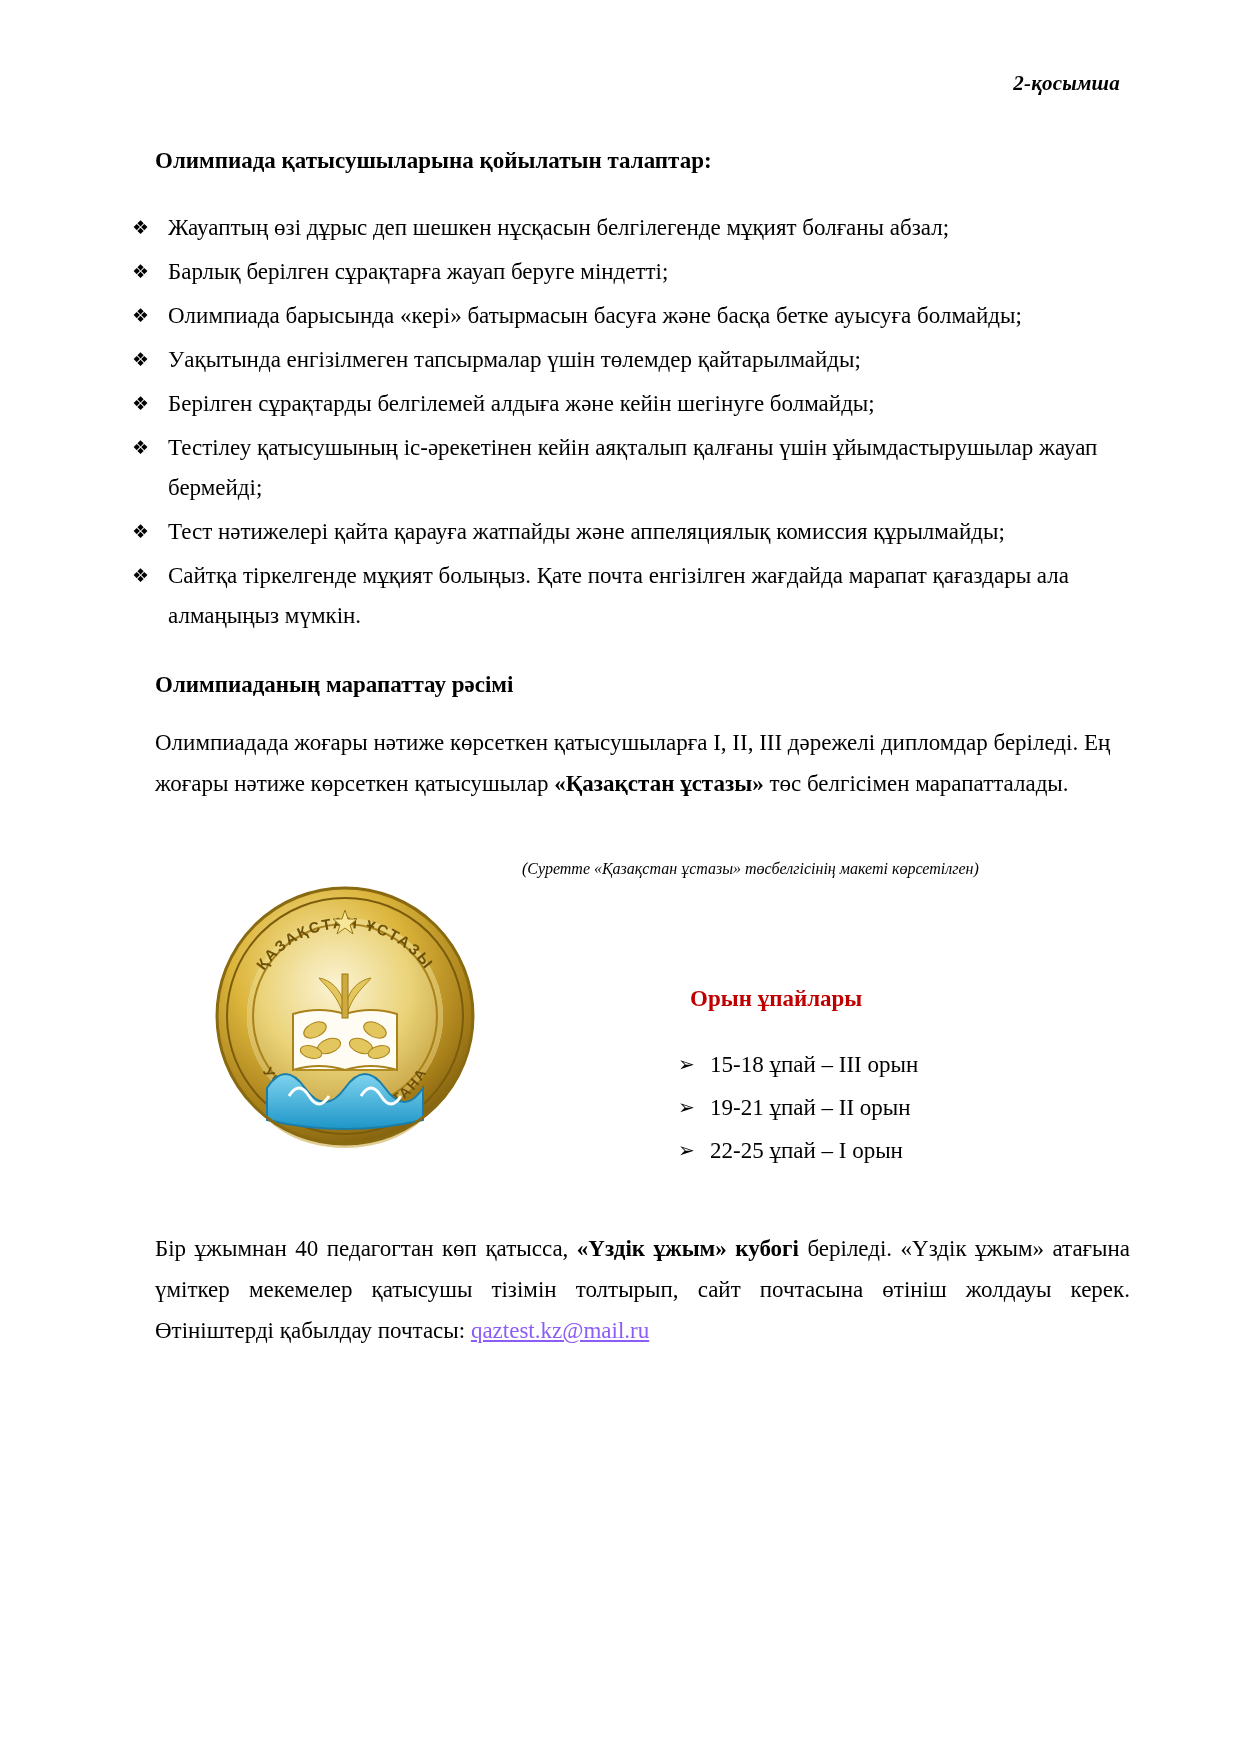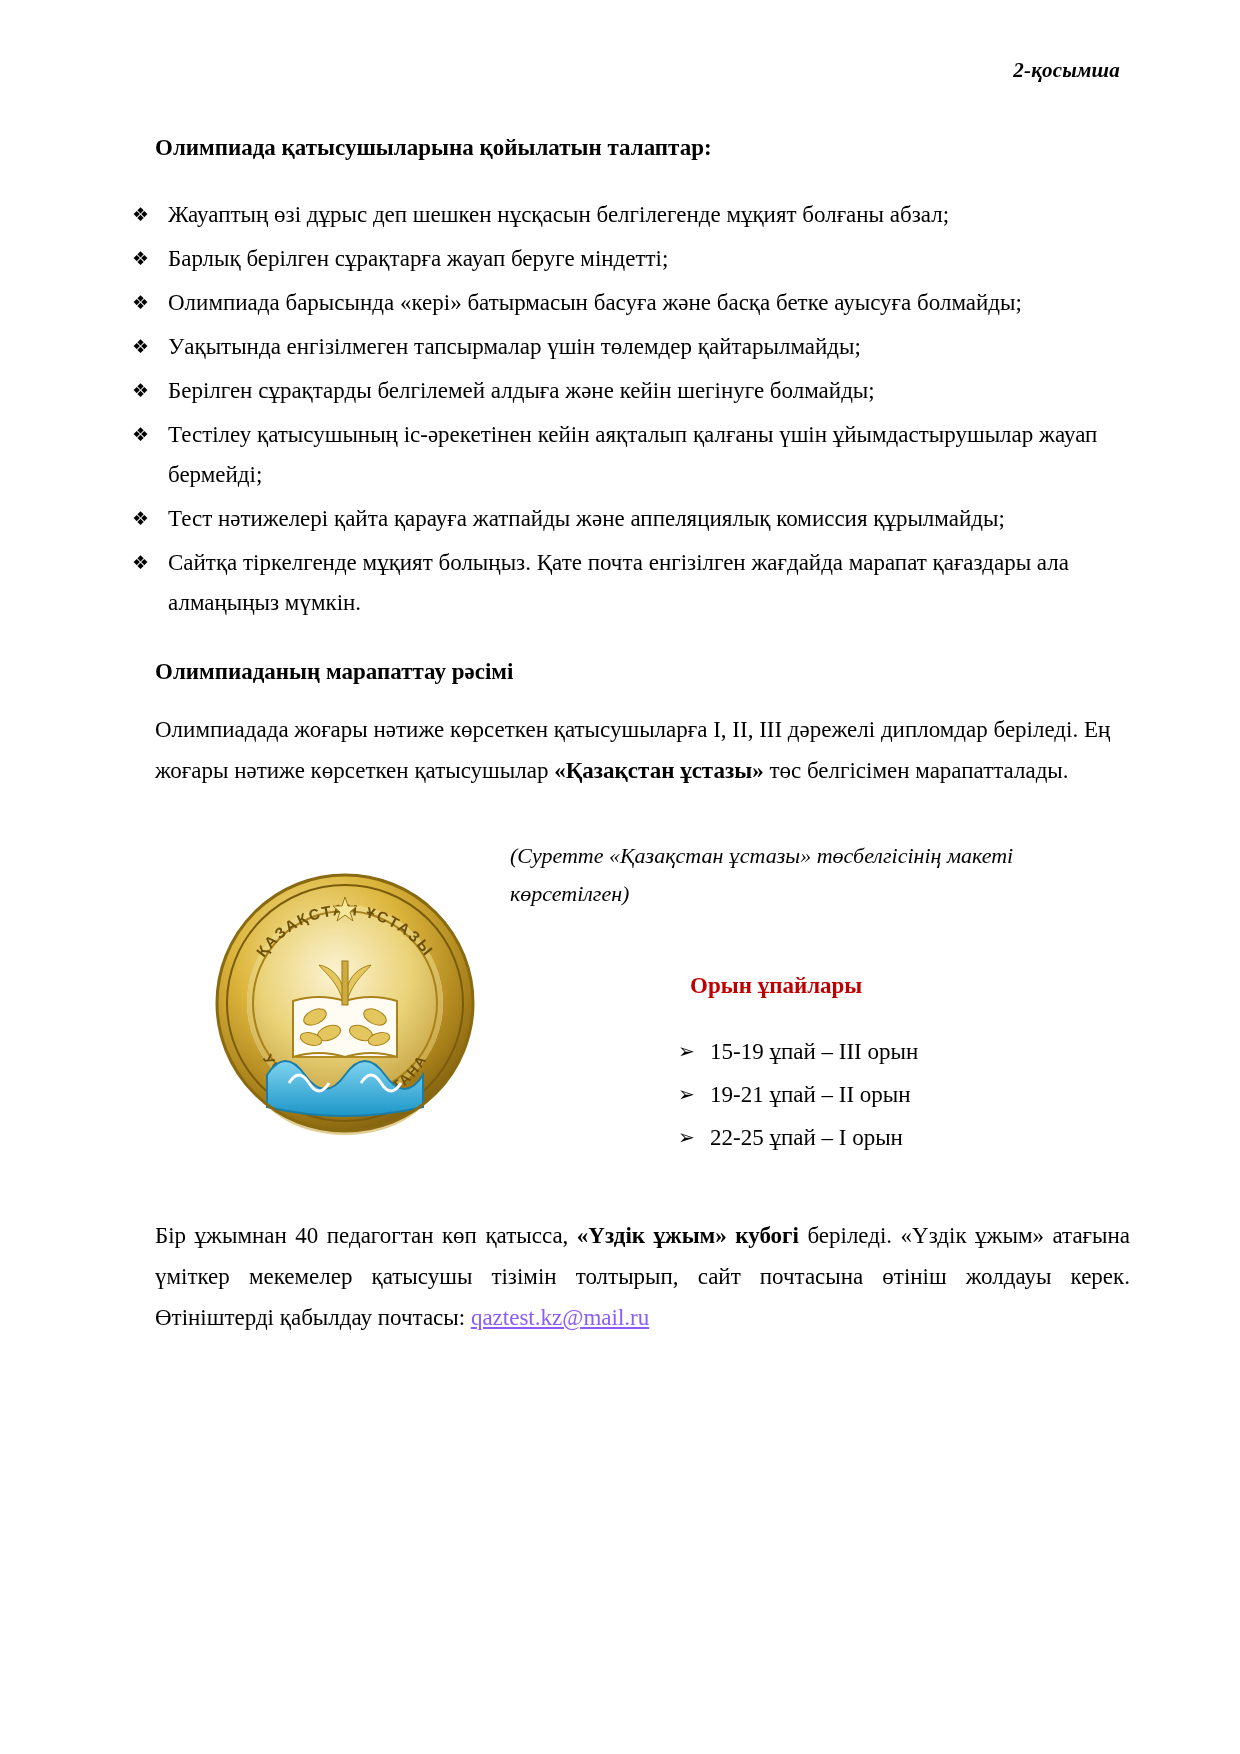--- a/index.html
+++ b/index.html
@@ -13,21 +13,21 @@
     position: relative;
     font-family: "Liberation Serif", "DejaVu Serif", serif;
     color: #000000;
     overflow: hidden;
   }
   .page {
     position: relative;
     width: 1240px;
     height: 1754px;
     box-sizing: border-box;
-    padding: 44px 110px 60px 110px;
+    padding: 57px 110px 60px 110px;
   }
   .appendix-label {
     text-align: right;
     font-style: italic;
     font-weight: bold;
     font-size: 21px;
     margin: 14px 10px 0 0;
     letter-spacing: 0.2px;
   }
   .section-title {
@@ -73,25 +73,25 @@
     line-height: 41px;
     margin: 24px 0 0 45px;
   }
   .mid-block {
     position: relative;
     margin-top: 34px;
     height: 320px;
   }
   .caption {
     position: absolute;
-    left: 400px;
+    left: 412px;
     top: 12px;
     width: 560px;
     font-style: italic;
-    font-size: 22px;
+    font-size: 16px;
     line-height: 38px;
   }
   .badge-wrap {
     position: absolute;
     left: 95px;
     top: 38px;
     width: 280px;
     height: 280px;
   }
   .points-title {
@@ -254,21 +254,21 @@
       </svg>
     </div>
 
     <div class="caption">(Суретте «Қазақстан ұстазы» төсбелгісінің макеті көрсетілген)</div>
 
     <div class="points-title">Орын ұпайлары</div>
 
     <ul class="points">
       <li>
         <span class="marker">➢</span>
-        <span>15-19 ұпай – III орын</span>
+        <span>15-18 ұпай – III орын</span>
       </li>
       <li>
         <span class="marker">➢</span>
         <span>19-21 ұпай – II орын</span>
       </li>
       <li>
         <span class="marker">➢</span>
         <span>22-25 ұпай – I орын</span>
       </li>
     </ul>

